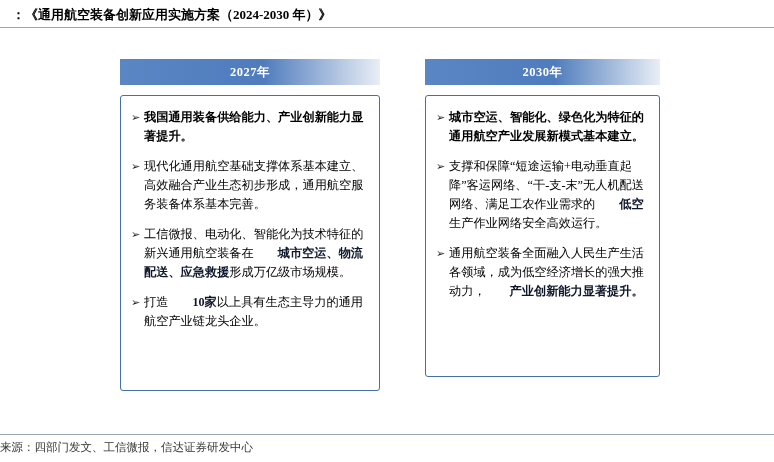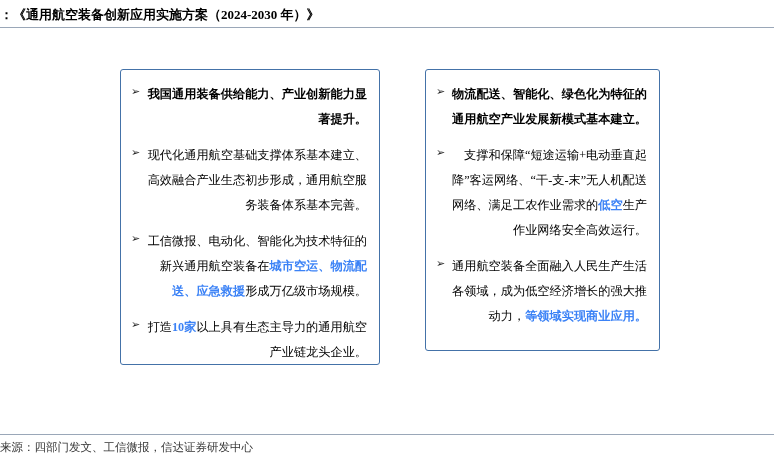--- a/index.html
+++ b/index.html
@@ -34,20 +34,21 @@
   .header-line {
     position: absolute;
     left: 0;
     top: 6px;
     width: 713px;
     font-size: 13px;
     font-weight: bold;
     line-height: 18px;
     white-space: nowrap;
     font-family: "Liberation Serif", "DejaVu Serif", serif;
+    padding-left: 12px;
   }
   .source-line {
     position: absolute;
     left: 0;
     top: 440px;
     font-size: 11.5px;
     color: #333333;
     font-family: "Liberation Serif", "DejaVu Serif", serif;
     white-space: nowrap;
   }
@@ -94,35 +95,35 @@
     flex: 0 0 auto;
     width: 13px;
     font-size: 11px;
     line-height: 19px;
     color: #222222;
     font-family: "DejaVu Sans", sans-serif;
   }
   .bullet-text {
     flex: 1 1 auto;
     font-size: 12.2px;
-    line-height: 25px;
+    line-height: 19px;
     font-family: "Liberation Serif", "DejaVu Serif", serif;
     word-break: break-all;
-    text-align: right;
   }
   .bold { font-weight: bold; }
-  .red-bold { color: #3b82f6; font-weight: bold; }
+  .red-bold { color: #0f172a; font-weight: bold; padding-left: 24px; }
 </style>
 </head>
 <body>
 
 <div class="header-line">：《通用航空装备创新应用实施方案（2024-2030 年）》</div>
 <div class="top-rule"></div>
 
 <div class="panel panel-1">
+  <div class="panel-title p1">2027年</div>
   <div class="panel-body">
 
     <div class="bullet-row">
       <span class="bullet-mark">➢</span>
       <span class="bullet-text"><span class="bold">我国通用装备供给能力、产业创新能力显著提升。</span></span>
     </div>
 
     <div class="bullet-row">
       <span class="bullet-mark">➢</span>
       <span class="bullet-text"><span>现代化通用航空基础支撑体系基本建立、高效融合产业生态初步形成，通用航空服务装备体系基本完善。</span></span>
@@ -135,34 +136,35 @@
 
     <div class="bullet-row">
       <span class="bullet-mark">➢</span>
       <span class="bullet-text"><span>打造</span><span class="red-bold">10家</span><span>以上具有生态主导力的通用航空产业链龙头企业。</span></span>
     </div>
 
   </div>
 </div>
 
 <div class="panel panel-2">
+  <div class="panel-title p2">2030年</div>
   <div class="panel-body">
 
     <div class="bullet-row">
       <span class="bullet-mark">➢</span>
-      <span class="bullet-text"><span class="bold">物流配送、智能化、绿色化为特征的通用航空产业发展新模式基本建立。</span></span>
+      <span class="bullet-text"><span class="bold">城市空运、智能化、绿色化为特征的通用航空产业发展新模式基本建立。</span></span>
     </div>
 
     <div class="bullet-row">
       <span class="bullet-mark">➢</span>
       <span class="bullet-text"><span>支撑和保障“短途运输+电动垂直起降”客运网络、“干-支-末”无人机配送网络、满足工农作业需求的</span><span class="red-bold">低空</span><span>生产作业网络安全高效运行。</span></span>
     </div>
 
     <div class="bullet-row">
       <span class="bullet-mark">➢</span>
-      <span class="bullet-text"><span>通用航空装备全面融入人民生产生活各领域，成为低空经济增长的强大推动力，</span><span class="red-bold">等领域实现商业应用。</span></span>
+      <span class="bullet-text"><span>通用航空装备全面融入人民生产生活各领域，成为低空经济增长的强大推动力，</span><span class="red-bold">产业创新能力显著提升。</span></span>
     </div>
 
   </div>
 </div>
 
 <div class="bottom-rule"></div>
 <div class="source-line">来源：四部门发文、工信微报，信达证券研发中心</div>
 
 </body></html>

